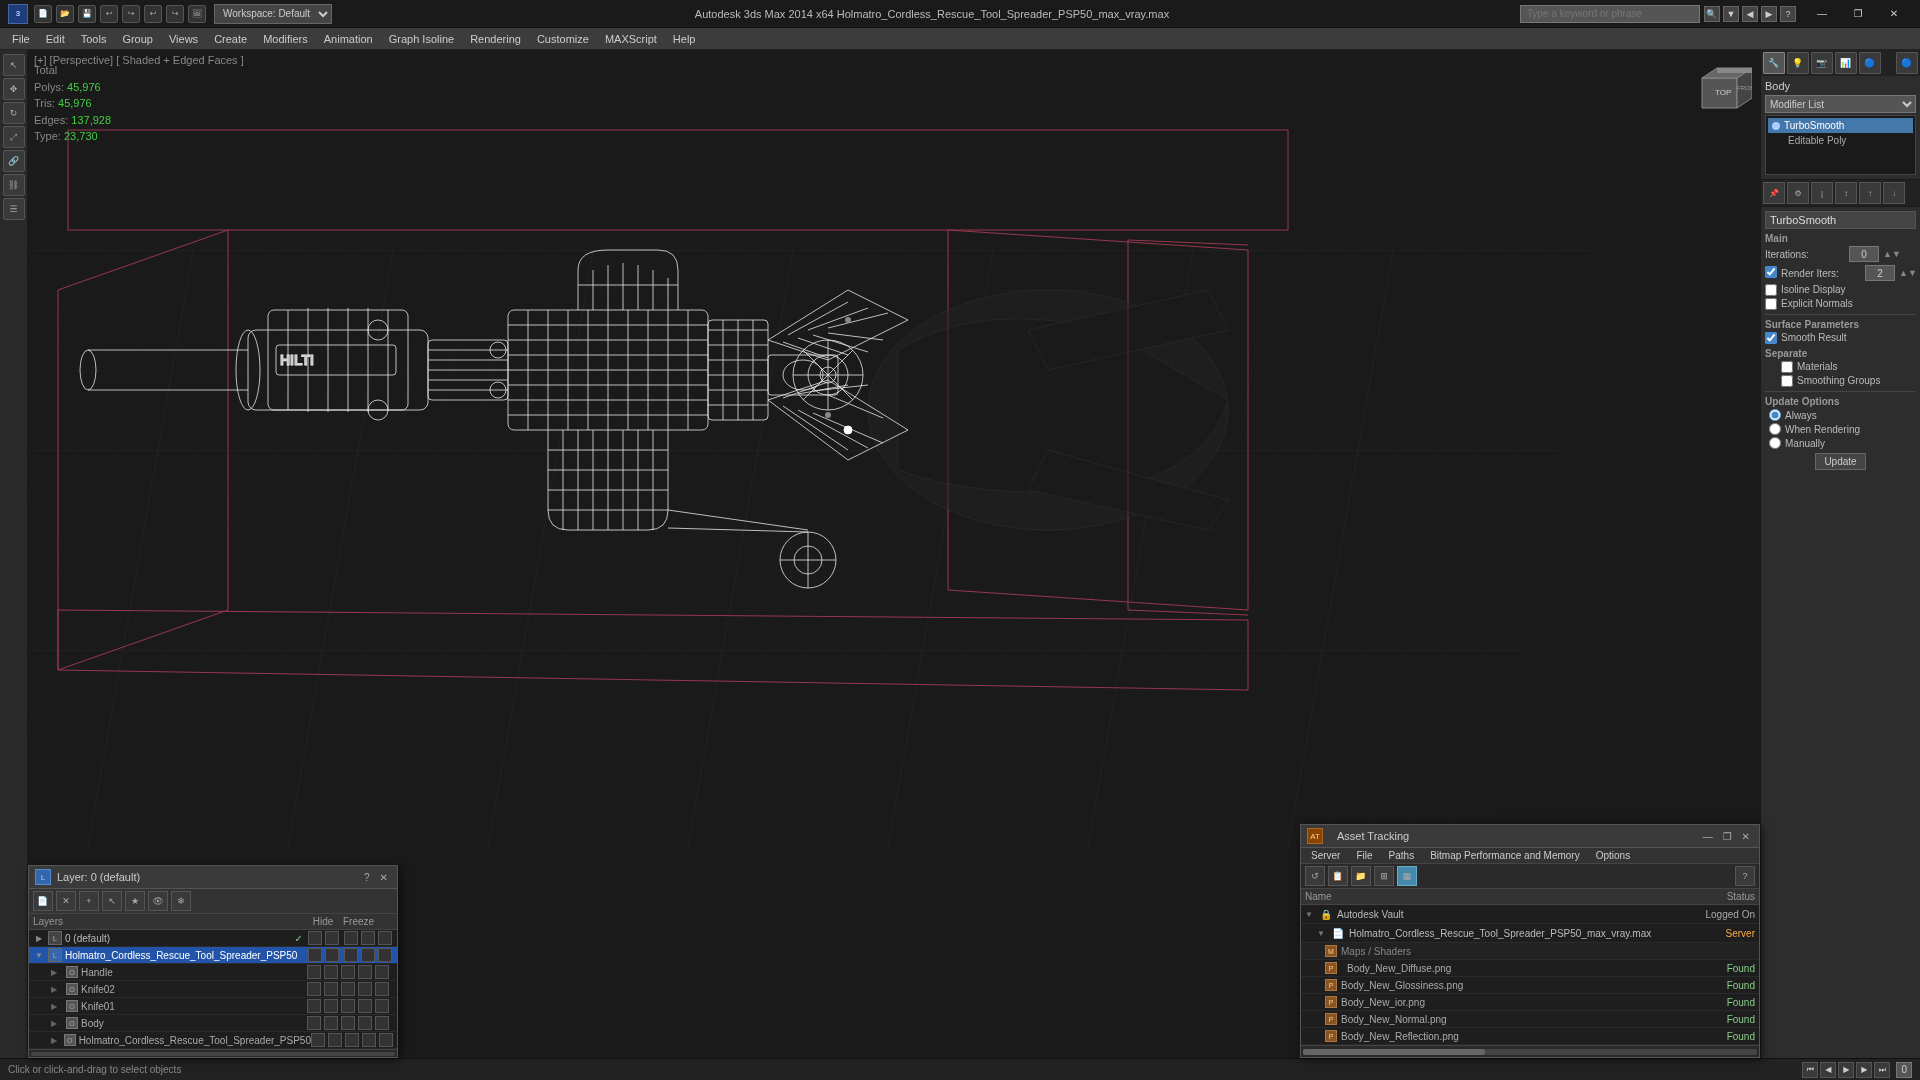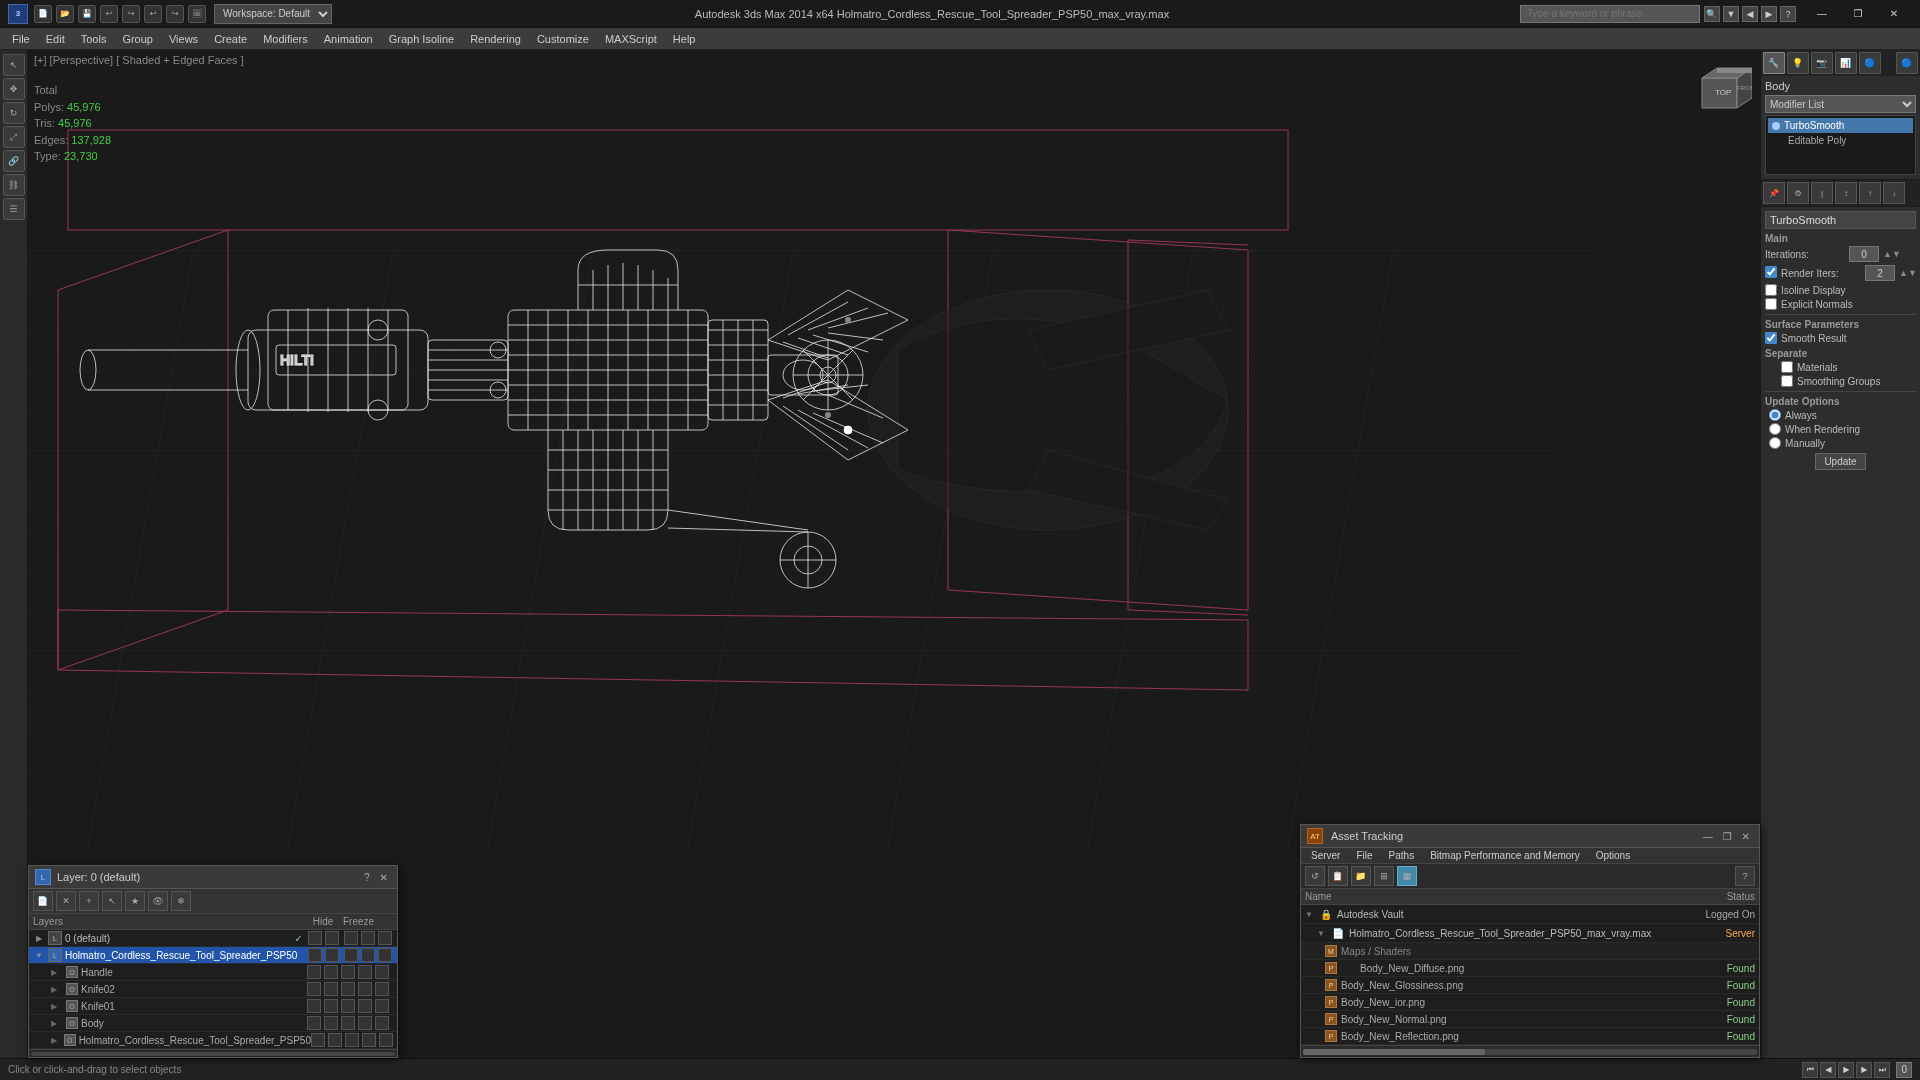--- a/index.html
+++ b/index.html
@@ -141,21 +141,21 @@
     }
     #viewport-label {
       position: absolute;
       top: 4px; left: 6px;
       color: #888;
       font-size: 11px;
       z-index: 10;
     }
     #viewport-stats {
       position: absolute;
-      top: 32px; left: 6px;
+      top: 12px; left: 6px;
       color: #44cc44;
       font-size: 11px;
       line-height: 1.5;
       z-index: 10;
     }
     #viewport-stats .stat-label { color: #888; }
 
     
     #orientation-cube {
       position: absolute;
@@ -298,21 +298,21 @@
       width: 30px;
       height: 16px;
       background: #555;
       border: 1px solid #777;
       color: #ccc;
       font-size: 10px;
       text-align: center;
     }
     .ts-checkbox-row {
       display: flex;
-      align-items: center;
+      align-items: flex-start;
       gap: 4px;
       margin-bottom: 2px;
     }
     .ts-checkbox-row input[type="checkbox"] {
       width: 12px; height: 12px;
       accent-color: #4488cc;
     }
     .ts-checkbox-label {
       font-size: 10px;
       color: #bbb;
@@ -527,21 +527,21 @@
     }
     #at-titlebar {
       background: #3a3a3a;
       display: flex;
       align-items: center;
       justify-content: space-between;
       padding: 3px 6px;
       border-bottom: 1px solid #555;
     }
     .at-title-left {
-      display: flex; align-items: center; gap: 8px;
+      display: flex; align-items: center; gap: 14px;
     }
     .at-icon {
       width: 16px; height: 16px;
       background: #884400;
       border: 1px solid #aa6622;
       display: flex; align-items: center; justify-content: center;
       font-size: 8px; color: #ffcc88;
     }
     .at-title-text { font-size: 11px; color: #ccc; }
     .at-title-right { display: flex; gap: 4px; }
@@ -1252,21 +1252,21 @@
       <div class="at-row-status status-network">Server</div>
     </div>
 
     <div class="at-sub-section">
       <div class="at-file-icon">M</div>
       <span>Maps / Shaders</span>
     </div>
 
     <div class="at-sub-row">
       <div class="at-file-icon">P</div>
-      <span style="flex:1;margin-left:15px;padding-left:8px;">Body_New_Diffuse.png</span>
+      <span style="flex:1;margin-left:2px;padding-left:8px;">Body_New_Diffuse.png</span>
       <span class="status-found">Found</span>
     </div>
     <div class="at-sub-row">
       <div class="at-file-icon">P</div>
       <span style="flex:1;margin-left:4px;">Body_New_Glossiness.png</span>
       <span class="status-found">Found</span>
     </div>
     <div class="at-sub-row">
       <div class="at-file-icon">P</div>
       <span style="flex:1;margin-left:4px;">Body_New_ior.png</span>

